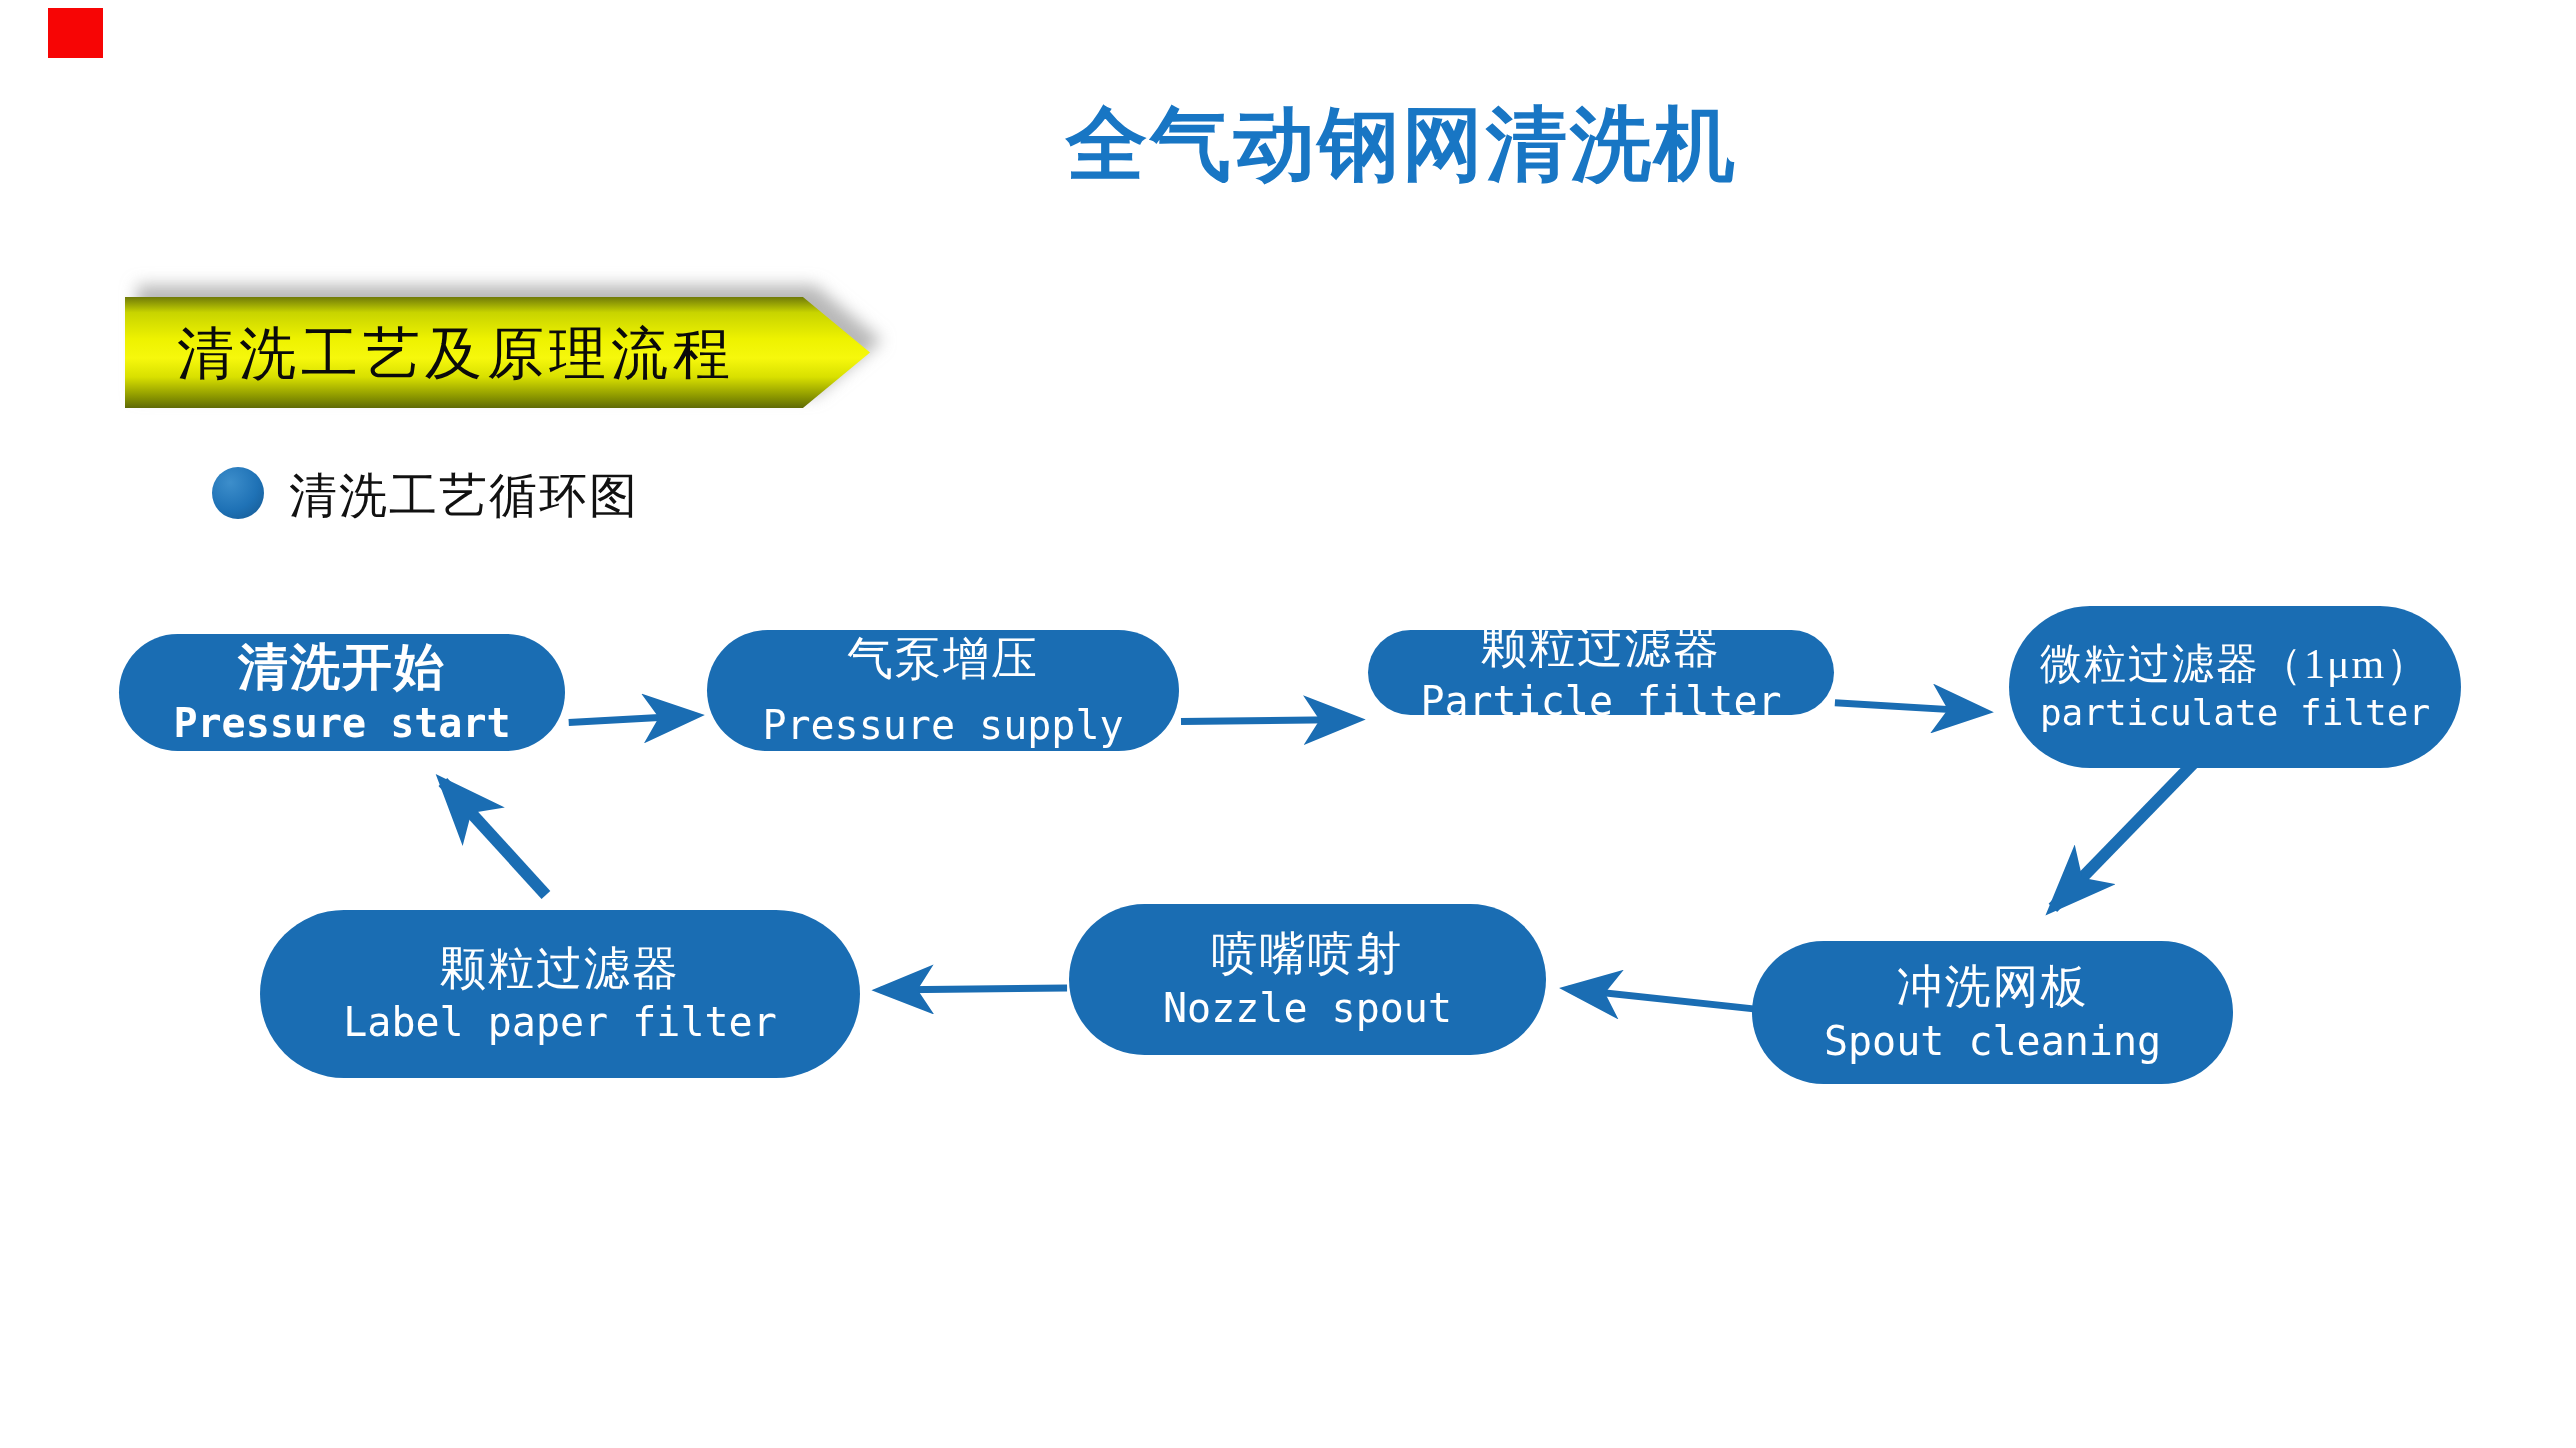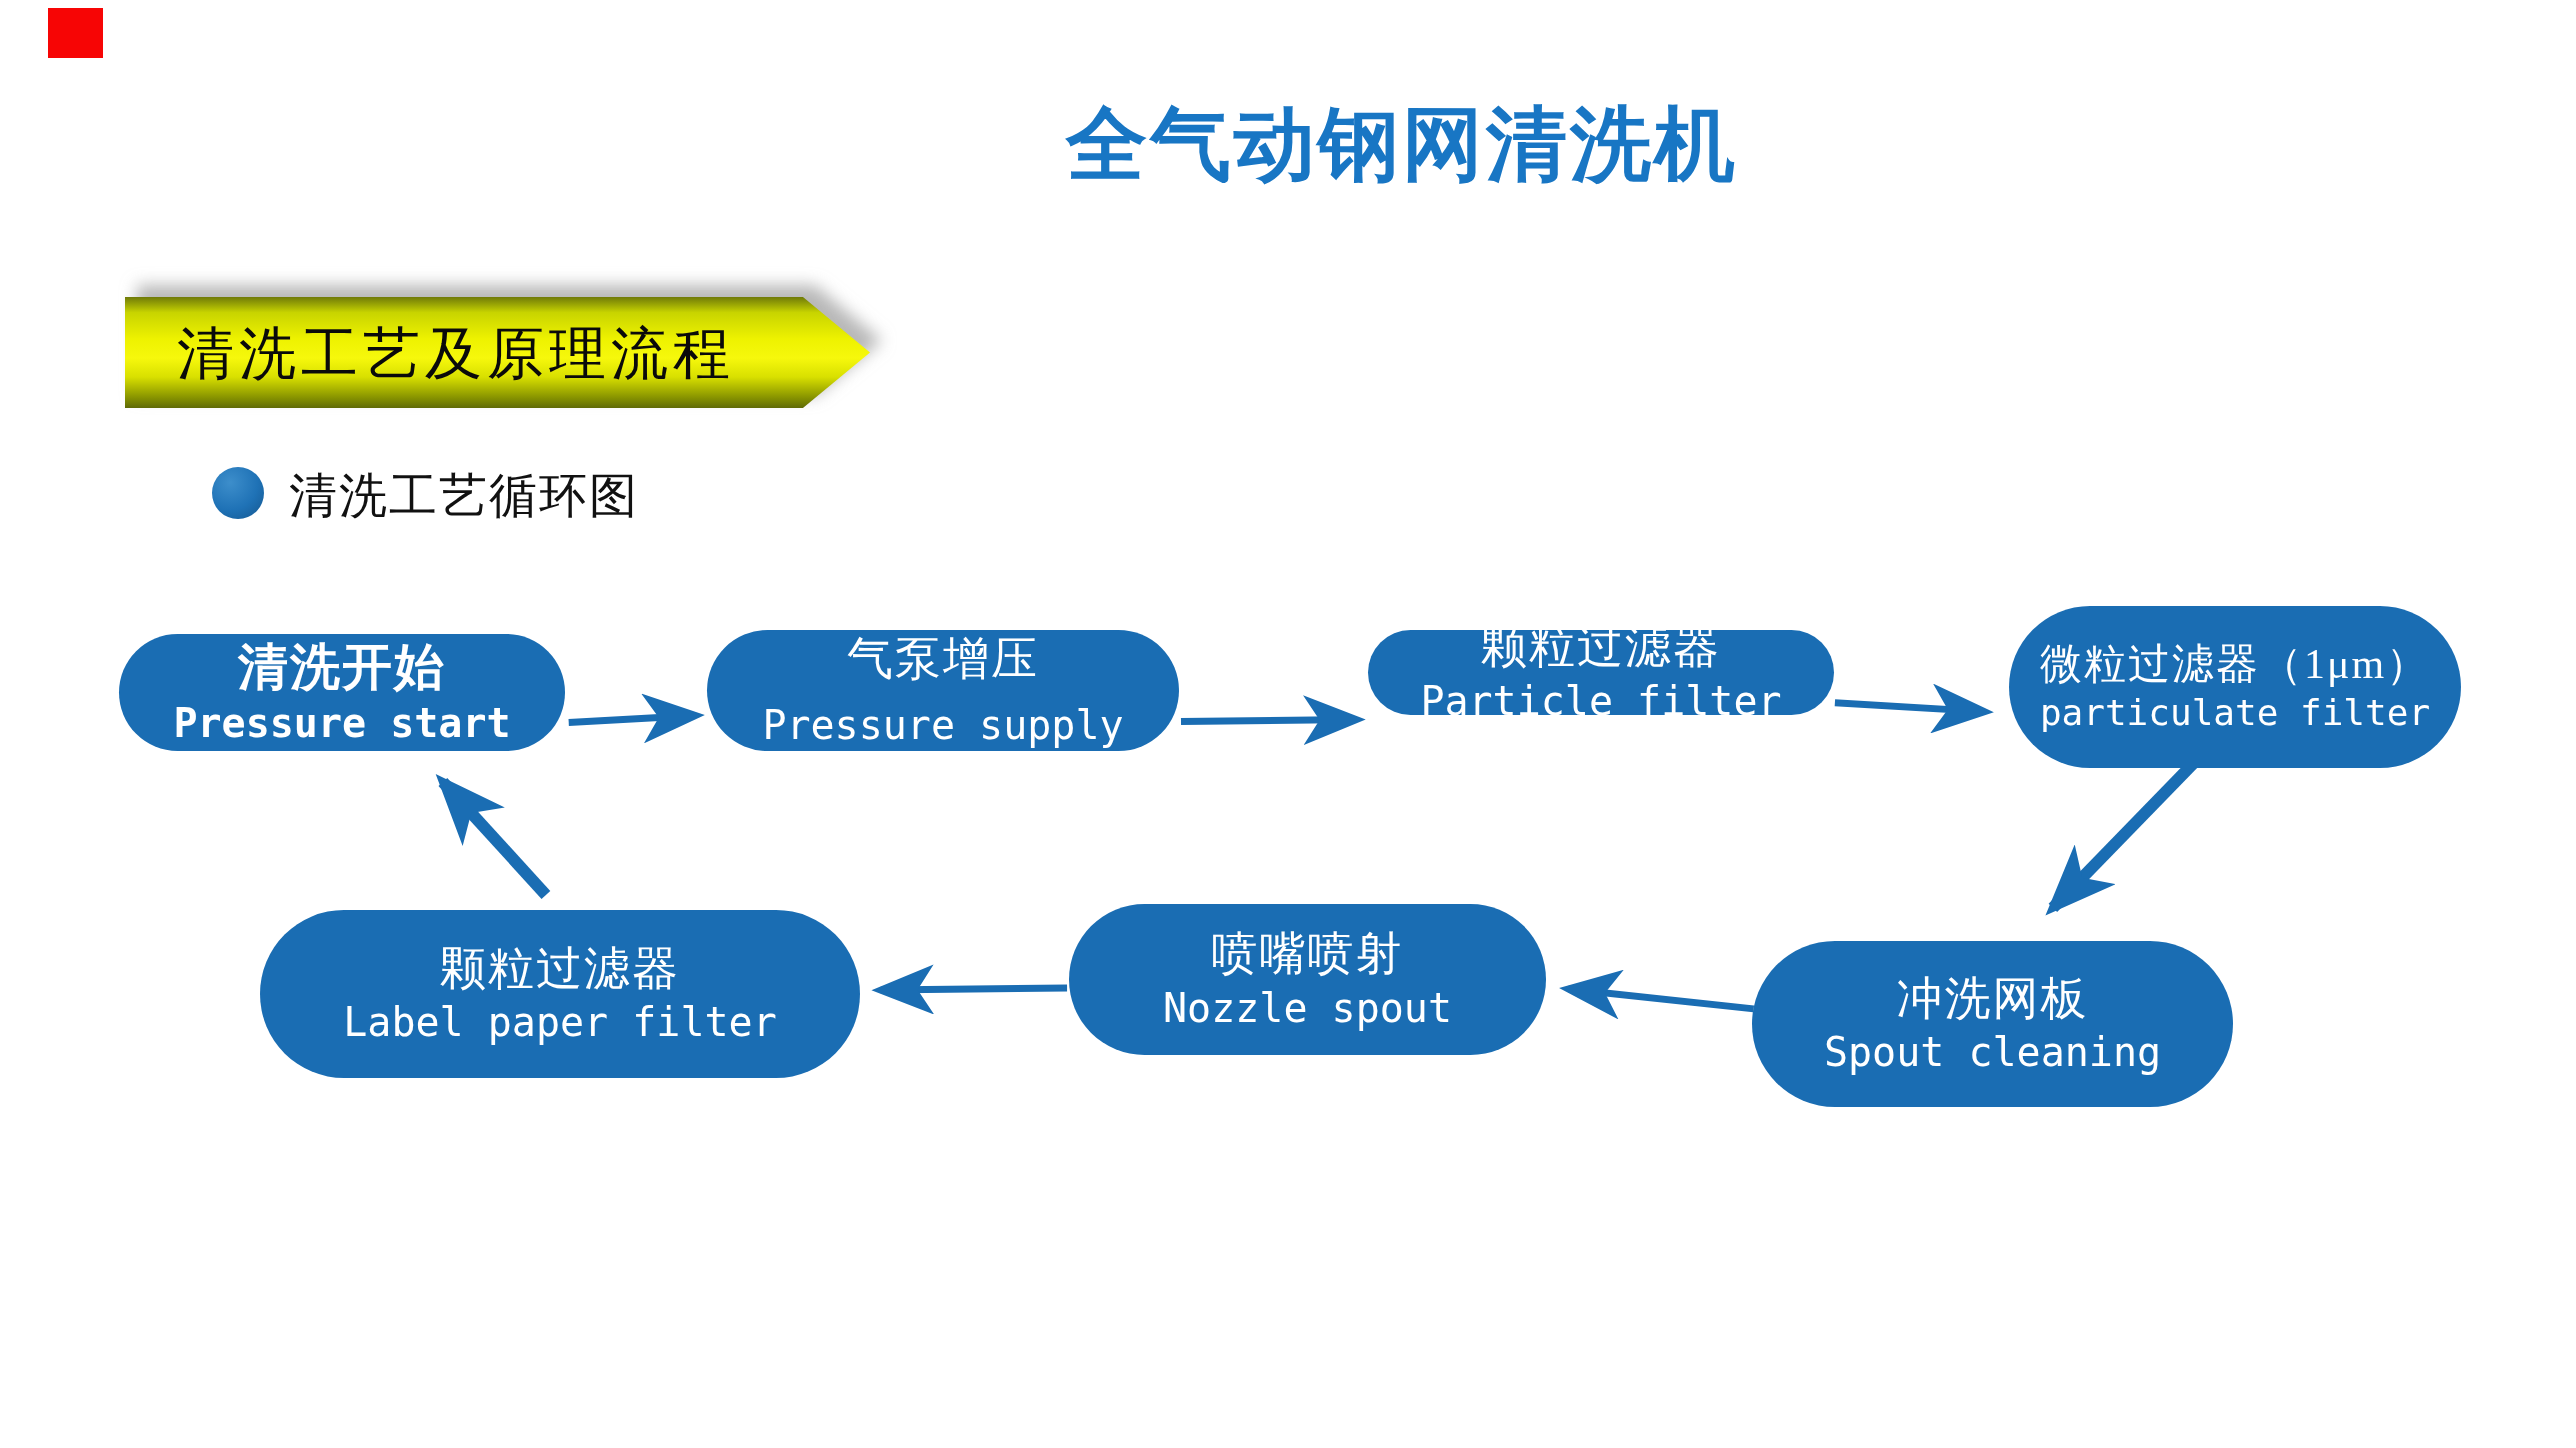--- a/index.html
+++ b/index.html
@@ -61,21 +61,21 @@
   .node .en{font-family:"DejaVu Sans Mono","Liberation Mono",monospace;font-size:40px;line-height:1.25;white-space:nowrap;}
 
   .n1{left:119px;top:634px;width:446px;height:117px;}
   .n1 .zh{font-weight:bold;font-size:50px;}
   .n1 .en{font-weight:bold;font-size:40px;}
   .n2{left:707px;top:630px;width:472px;height:121px;gap:13px;}
   .n3{left:1368px;top:630px;width:466px;height:85px;}
   .n4{left:2009px;top:606px;width:452px;height:162px;}
   .n4 .zh{font-size:42px;}
   .n4 .en{font-size:36px;}
-  .n5{left:1752px;top:941px;width:481px;height:166px;}
+  .n5{left:1752px;top:941px;width:481px;height:143px;}
   .n6{left:1069px;top:904px;width:477px;height:151px;}
   .n7{left:260px;top:910px;width:600px;height:168px;}
 
   .arrows{position:absolute;left:0;top:0;width:2576px;height:1449px;pointer-events:none;}
   .arrows line{stroke:var(--node-blue,#1A6DB3);}
   .arrows .thin{stroke-width:7;}
   .arrows .thick{stroke-width:12;}
 </style>
 </head>
 <body>

